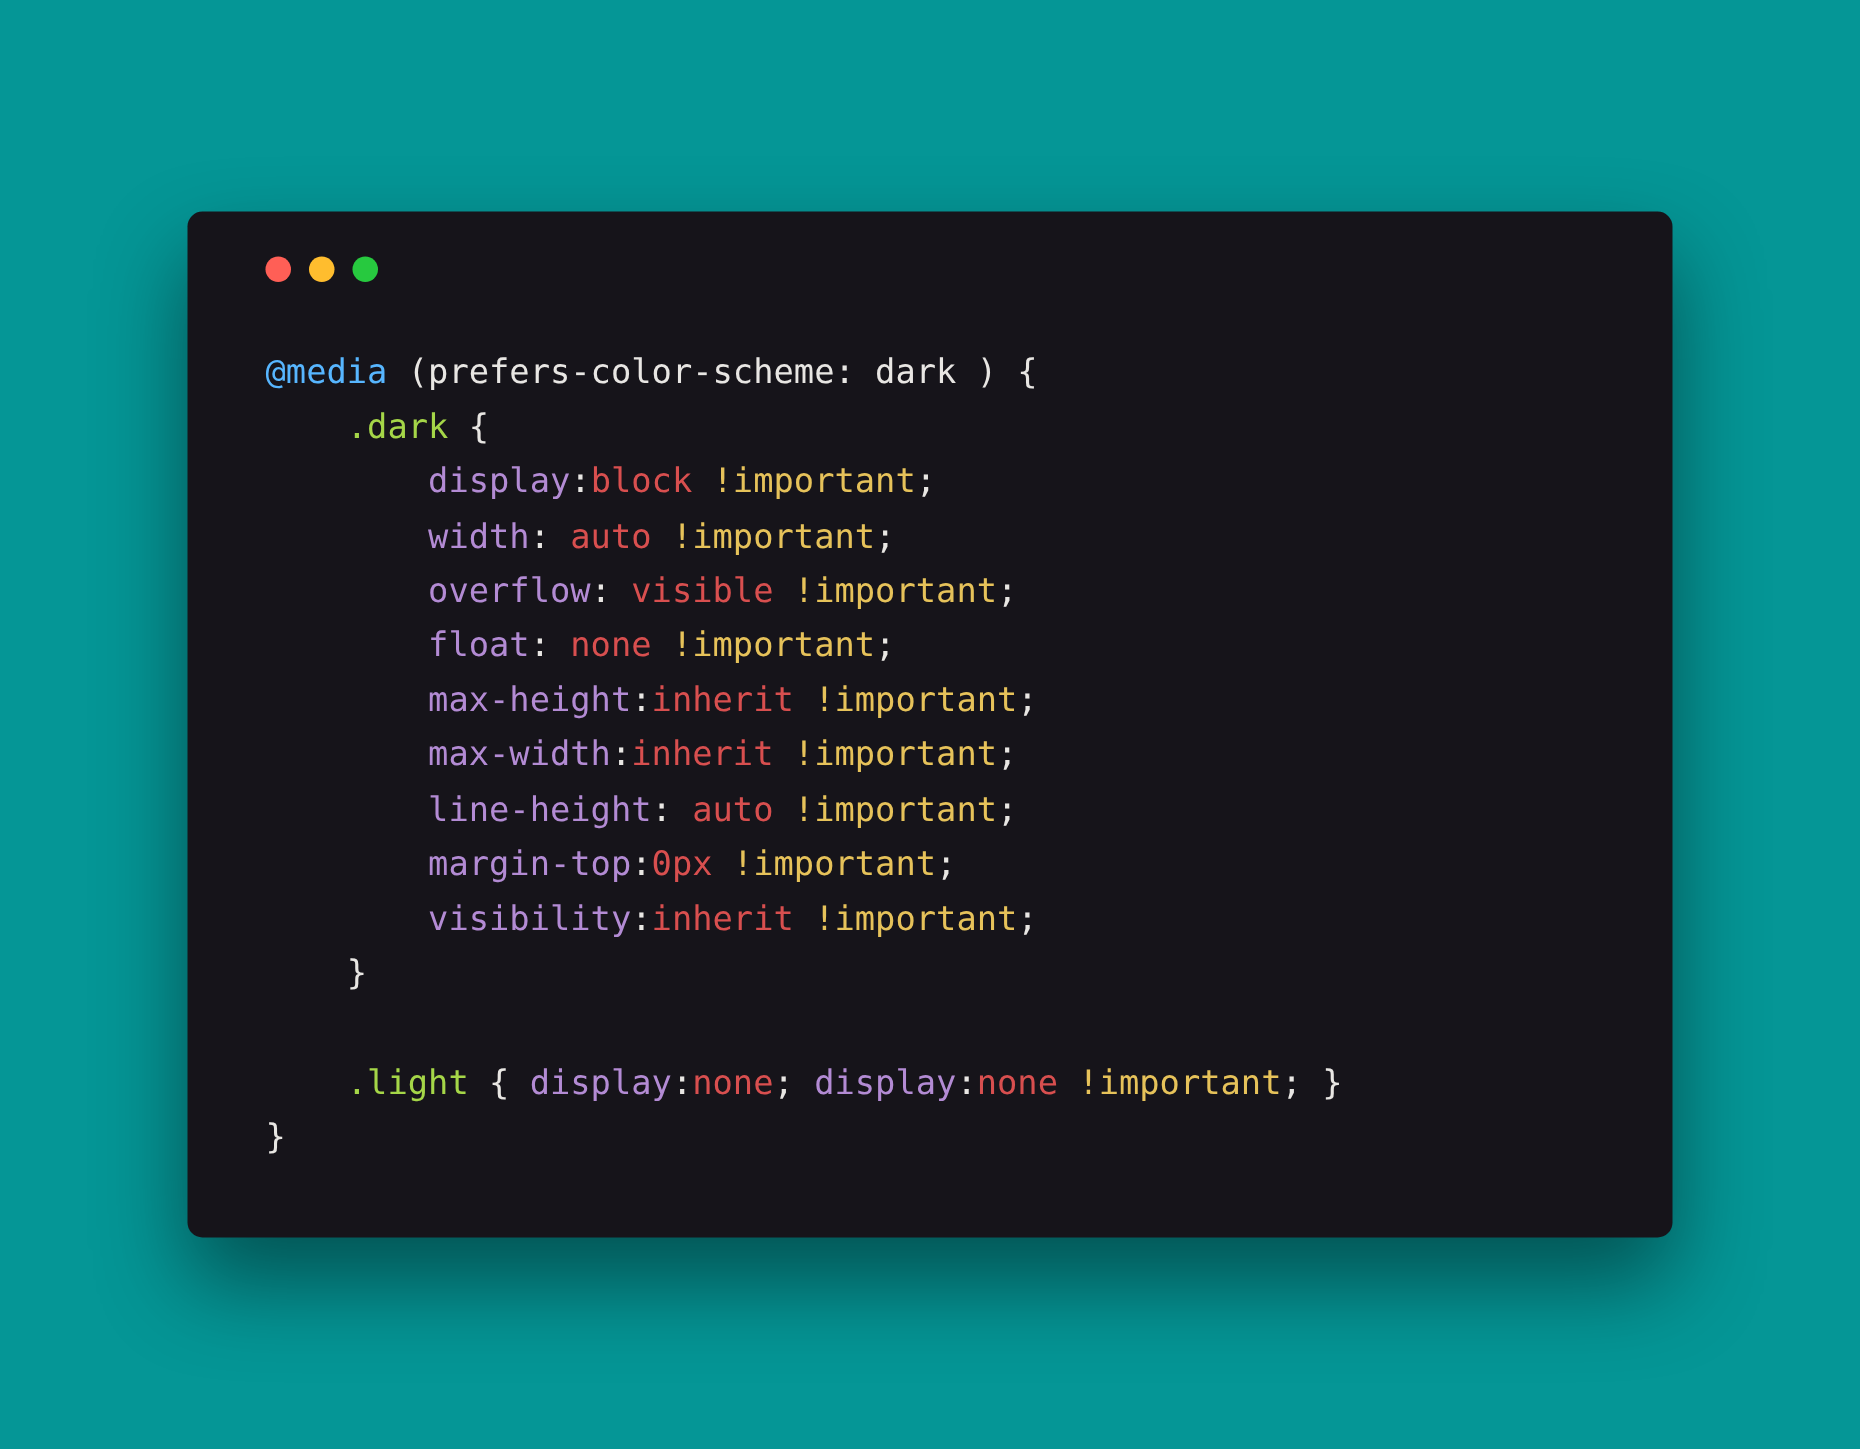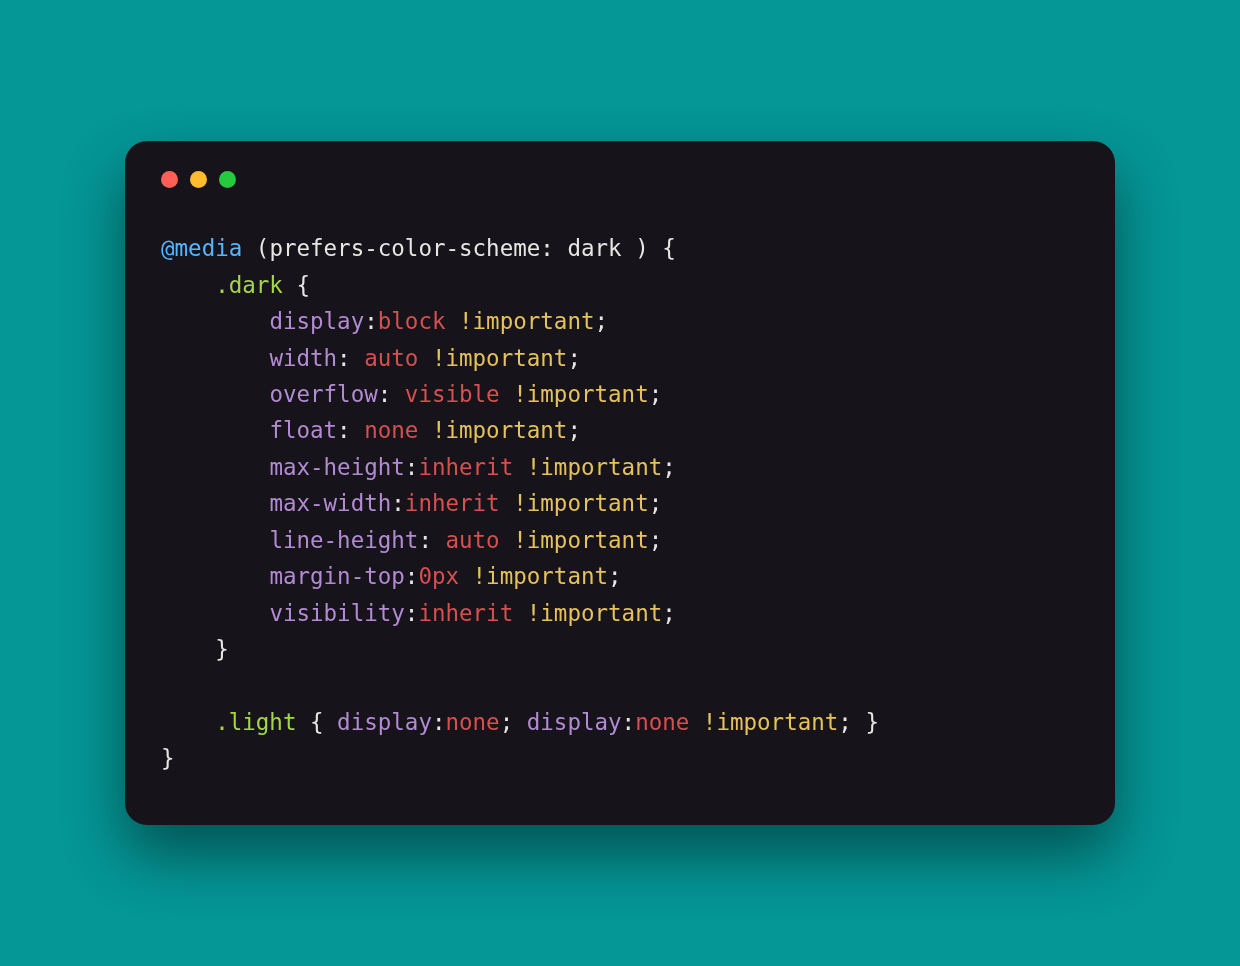--- a/index.html
+++ b/index.html
@@ -8,23 +8,23 @@
     height: 966px;
     background: #059696;
     display: flex;
     align-items: center;
     justify-content: center;
     font-family: "SF Mono", "Menlo", "Consolas", monospace;
   }
   .window {
     width: 990px;
     background: #16141a;
-    border-radius: 22px;
+    border-radius: 10px;
     box-shadow: 0 30px 60px rgba(0,0,0,0.45);
-    padding: 30px 36px 48px 36px;
+    padding: 30px 36px 48px 52px;
   }
   .traffic-lights {
     display: flex;
     gap: 12px;
     margin-bottom: 42px;
   }
   .traffic-lights span {
     width: 17px;
     height: 17px;
     border-radius: 50%;

